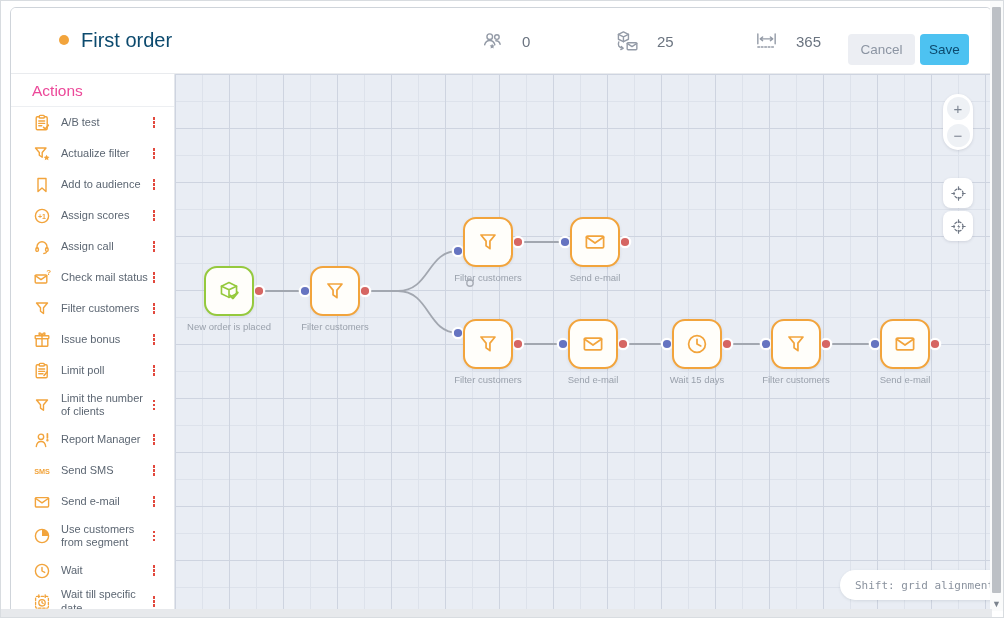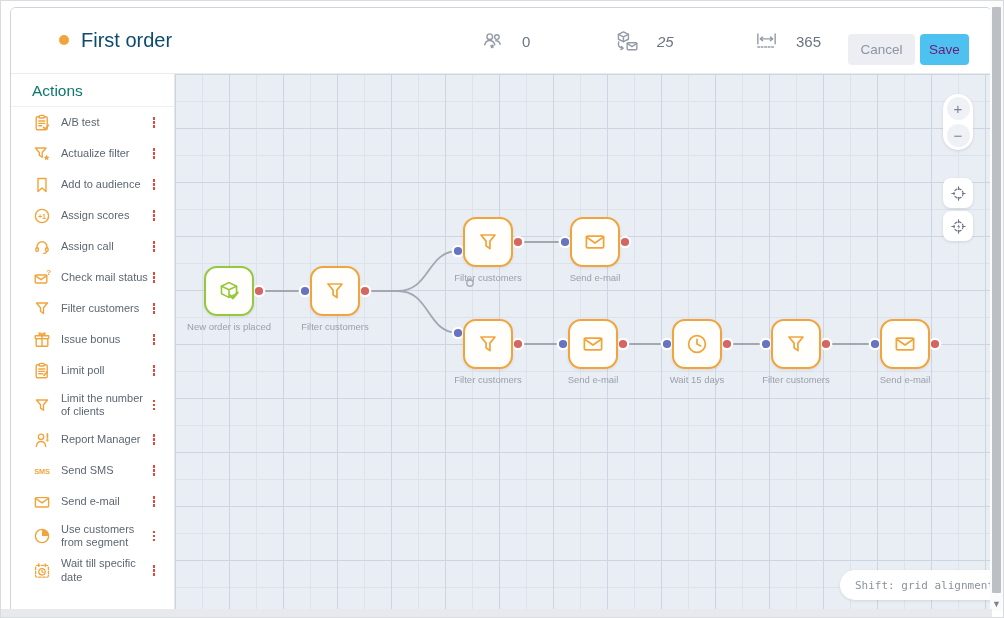--- a/index.html
+++ b/index.html
@@ -11,33 +11,33 @@
   .window { position:absolute; left:9px; top:6px; width:982px; height:604px;
             background:#fff; border:1px solid #cfd4da; border-radius:6px 6px 0 0;
             overflow:hidden; }
 
   
   .header { position:relative; height:66px; background:#fff; border-bottom:1px solid #e9ebee; }
   .status-dot { position:absolute; left:48px; top:27px; width:10px; height:10px;
                 border-radius:50%; background:#F2A43C; }
   .page-title { position:absolute; left:70px; top:21px; font-size:20px; color:#0c4a6e; }
   .stat { position:absolute; top:0; height:66px; display:flex; align-items:center; gap:16px; }
-  .stat-1 { left:469px; } .stat-2 { left:600px;font-style:italic; } .stat-3 { left:742px; }
+  .stat-1 { left:469px; } .stat-2 { left:600px; } .stat-3 { left:742px; }
   .stat-value { font-size:15px; color:#6B7480; }
   .btn { position:absolute; top:26px; height:31px; border:none; border-radius:4px;
          font-size:13.5px; font-family:"Liberation Sans",sans-serif; cursor:pointer; }
   .btn-cancel { left:837px; width:67px; background:#ECEEF3; color:#8C95A3; }
-  .btn-save   { left:909px; width:49px; background:#4DC2F1; color:#701a75; }
+  .btn-save   { left:909px; width:49px; background:#4DC2F1; color:#0c4a6e; }
 
   
   .app-body { display:flex; height:537px; }
 
   
   .sidebar { width:164px; background:#fff; border-right:1px solid #e4e7ec; overflow:hidden; }
-  .sidebar-title { height:33px; padding:8px 0 0 21px; font-size:15.5px; color:#0f766e;
+  .sidebar-title { height:33px; padding:8px 0 0 21px; font-size:15.5px; color:#ec4899;
                    border-bottom:1px solid #edeff2; }
   .s-item { display:flex; align-items:center; height:31px; padding:0 16px 0 21px; cursor:pointer; }
   .s-item.tall { height:38px; }
   .s-icon { width:20px; height:20px; flex:0 0 20px; display:flex; align-items:center; }
   .s-label { margin-left:9px; font-size:11px; color:#5C6672; line-height:1.2; flex:1; }
   .kebab { width:8px; display:flex; flex-direction:column; align-items:center; gap:1.5px; cursor:pointer; }
   .kebab i { width:2.5px; height:2.5px; background:#E2483D; display:block; }
 
   
   .canvas { position:relative; flex:1; overflow:hidden;
@@ -358,20 +358,34 @@
           </svg>
           </span>
         <span class="s-label">Use customers from segment</span>
         <span class="kebab">
             <i></i>
             <i></i>
             <i></i>
           </span>
       </div>
 
+      <div class="s-item">
+        <span class="s-icon">
+          <svg width="20" height="20" viewBox="0 0 20 20" fill="none" stroke="#F2A43C" stroke-width="1.4" stroke-linecap="round" stroke-linejoin="round">
+            <circle cx="10" cy="10" r="6.6"></circle>
+              <path d="M10 6.4 V10 l2.7 1.4"></path>
+          </svg>
+          </span>
+        <span class="s-label">Wait</span>
+        <span class="kebab">
+            <i></i>
+            <i></i>
+            <i></i>
+          </span>
+      </div>
 
       <div class="s-item">
         <span class="s-icon">
           <svg width="20" height="20" viewBox="0 0 20 20" fill="none" stroke="#F2A43C" stroke-width="1.3" stroke-linecap="round" stroke-linejoin="round">
             <rect x="3.6" y="4.4" width="12.8" height="11.8" rx="1.5" stroke-dasharray="2.4 1.7"></rect>
             <line x1="6.8" y1="2.8" x2="6.8" y2="5.4"></line>
               <line x1="13.2" y1="2.8" x2="13.2" y2="5.4"></line>
             <circle cx="10" cy="10.8" r="3.2"></circle>
               <path d="M10 9.2 v1.6 l1.2.7"></path>
           </svg>

